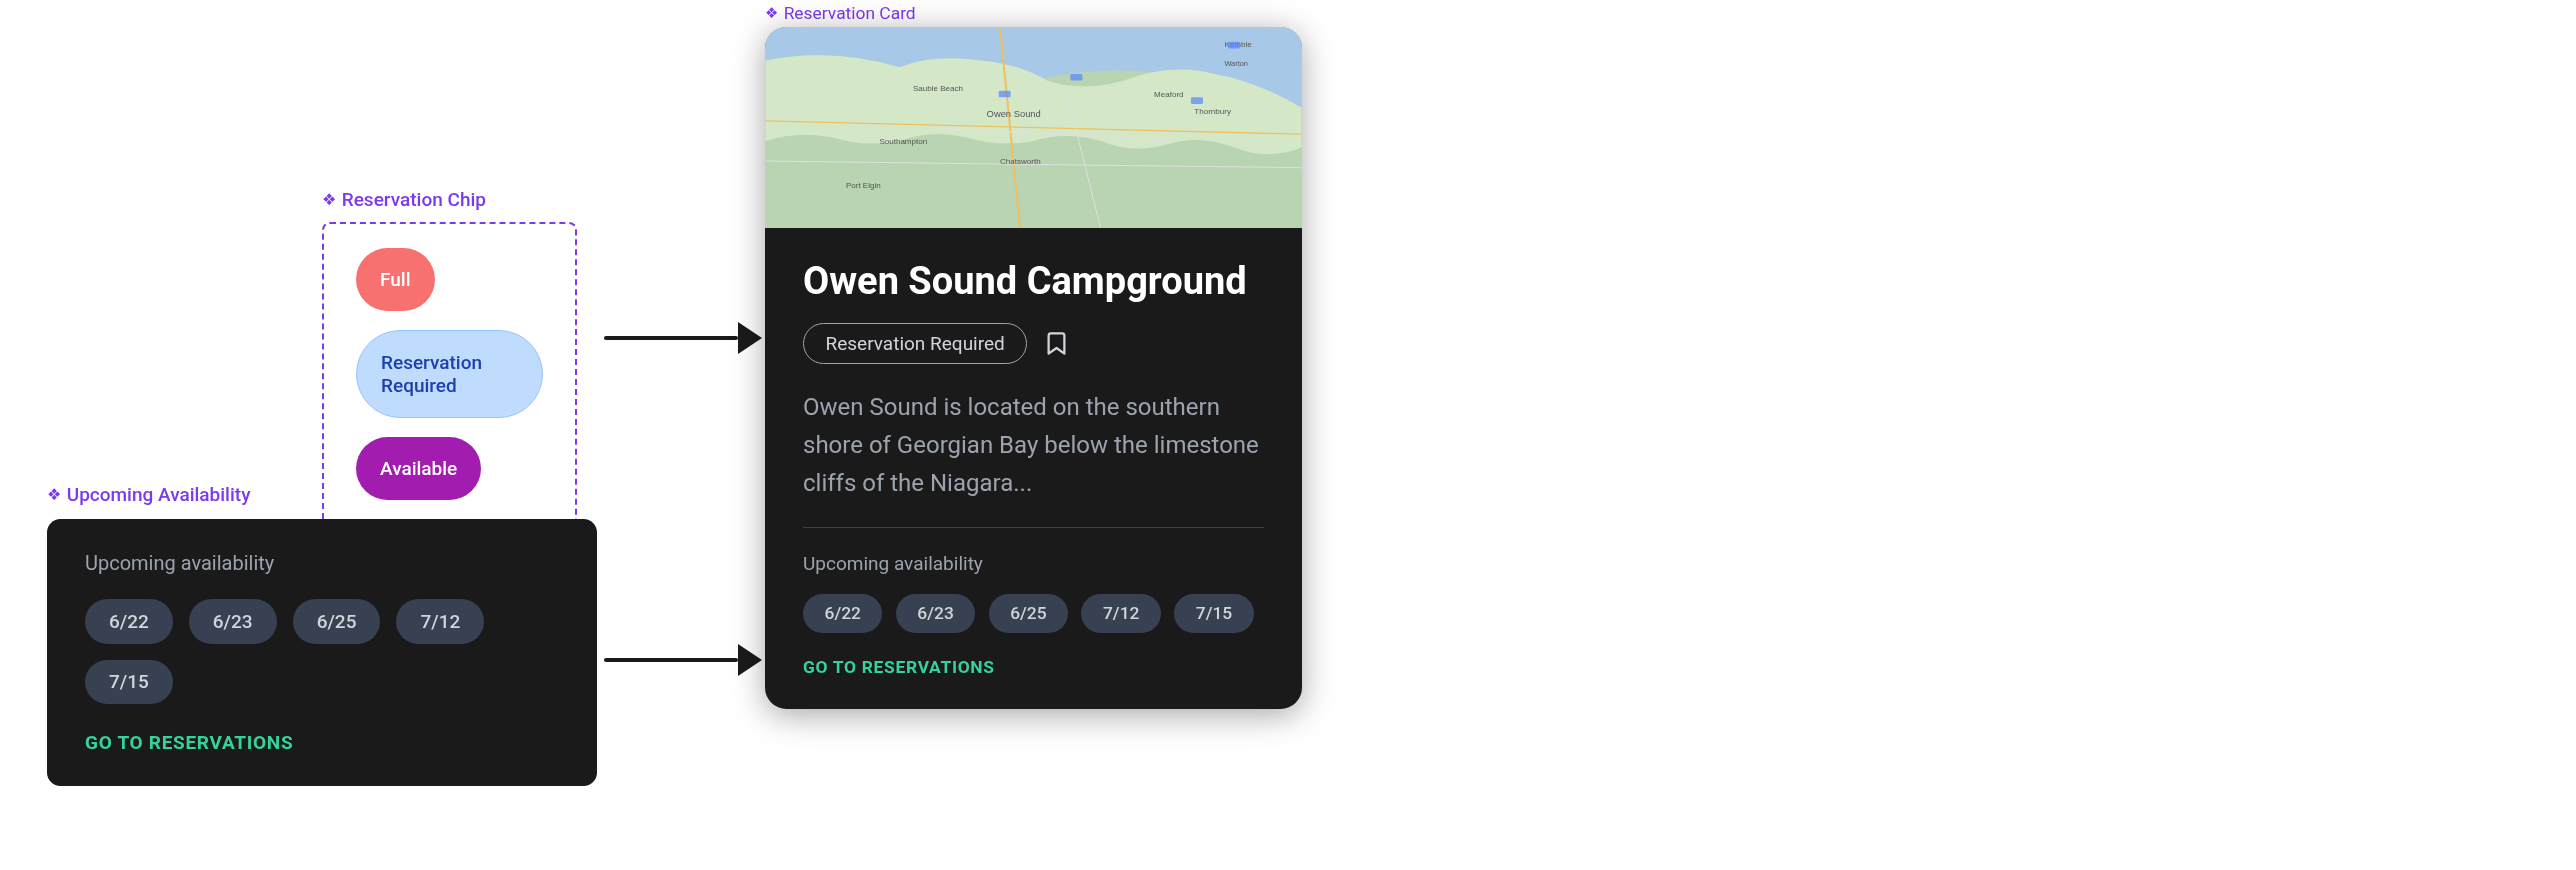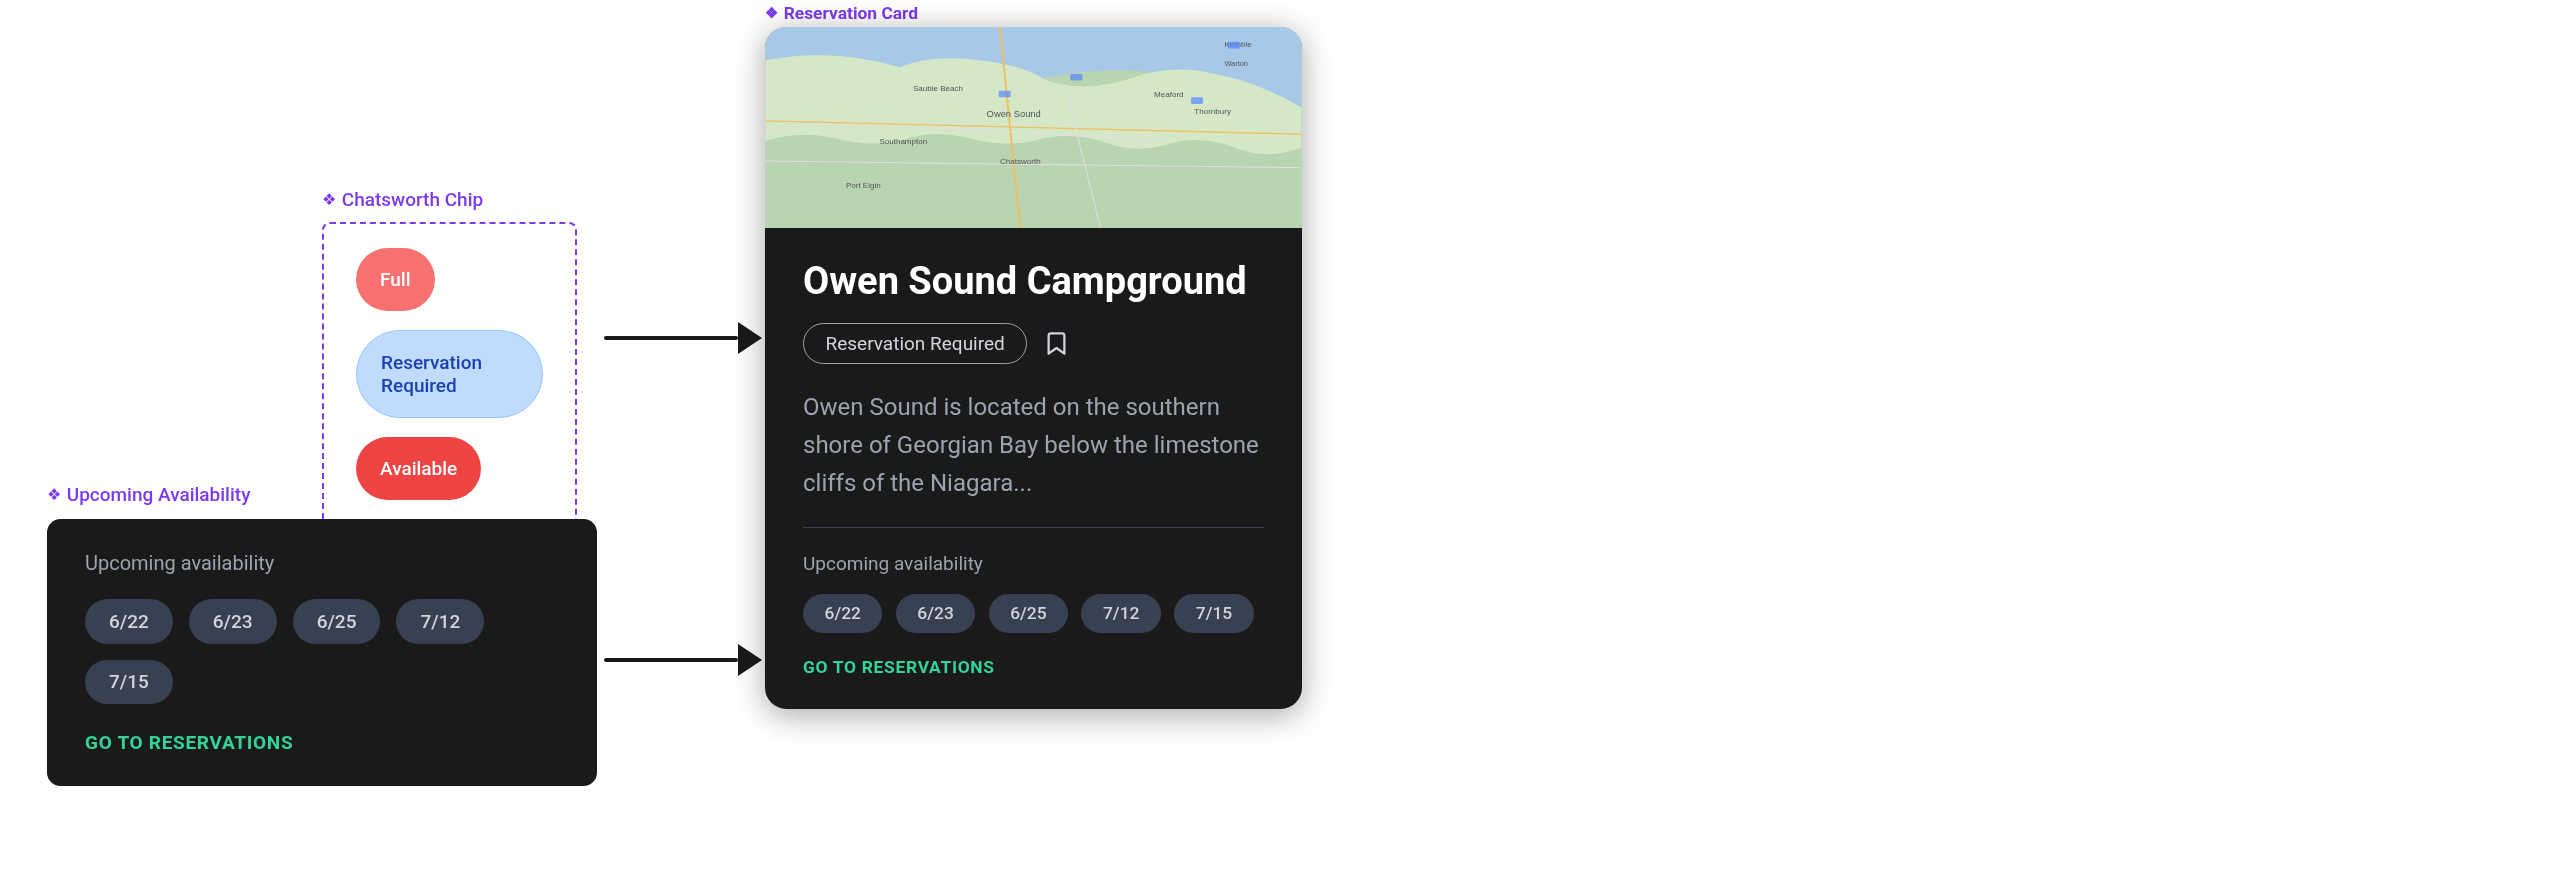--- a/index.html
+++ b/index.html
@@ -60,21 +60,21 @@
       color: #fff;
     }
 
     .chip-reservation {
       background-color: #bfdbfe;
       color: #1e40af;
       border: 1.3px solid #93c5fd;
     }
 
     .chip-available {
-      background-color: #ef4444;
+      background-color: #a21caf;
       color: #fff;
     }
 
     
     .arrow {
       position: absolute;
       display: flex;
       align-items: center;
     }
 
@@ -268,36 +268,36 @@
       cursor: pointer;
     }
 
     
     .reservation-card-label {
       position: absolute;
       left: 765px;
       top: 3.4px;
       font-size: 17.4px;
       color: #7c3aed;
-      font-weight: 700;
+      font-weight: 400;
       display: flex;
       align-items: center;
       gap: 5.4px;
     }
 
     .reservation-card-label::before {
       content: '❖';
       font-size: 14.8px;
     }
   </style>
 </head>
 <body>
 
 <div class="reservation-chip-section">
-  <div class="section-label">Chatsworth Chip</div>
+  <div class="section-label">Reservation Chip</div>
   <div class="dashed-box">
     <span class="chip chip-full">Full</span>
     <span class="chip chip-reservation">Reservation Required</span>
     <span class="chip chip-available">Available</span>
   </div>
 </div>
 
 <div class="arrow arrow-1">
   <div class="arrow-line" style="width: 134px;"></div>
   <div class="arrow-head"></div>

